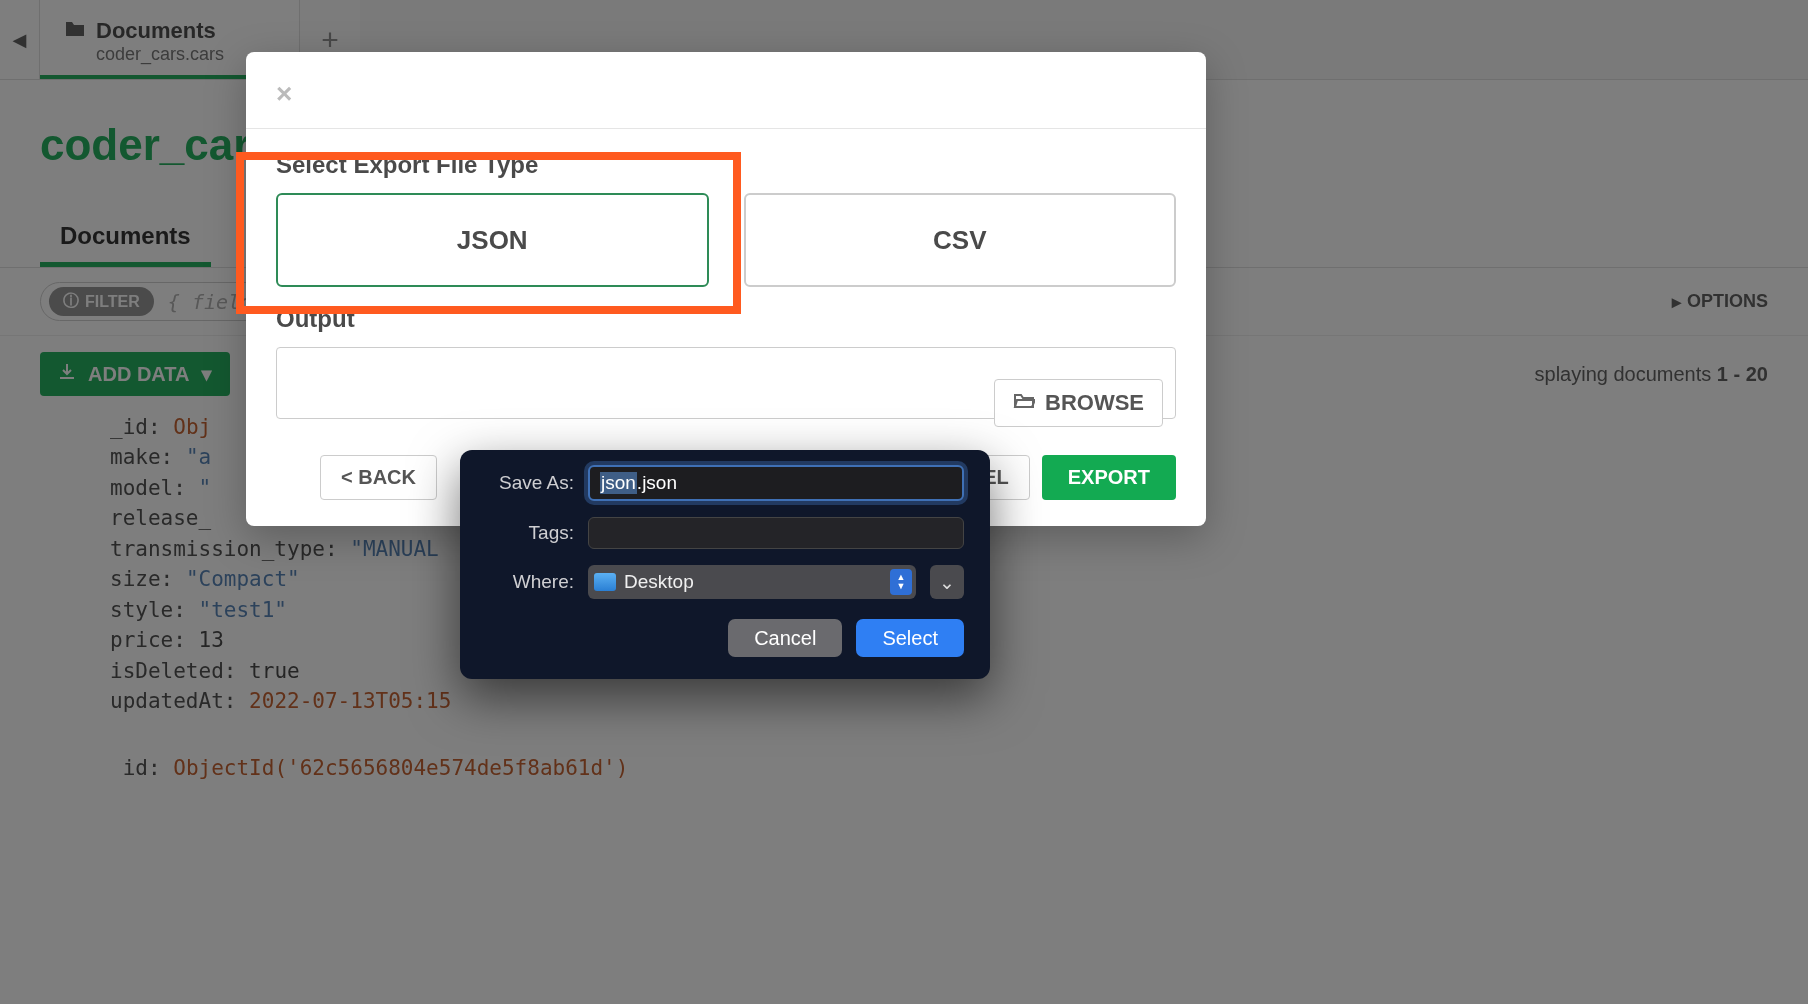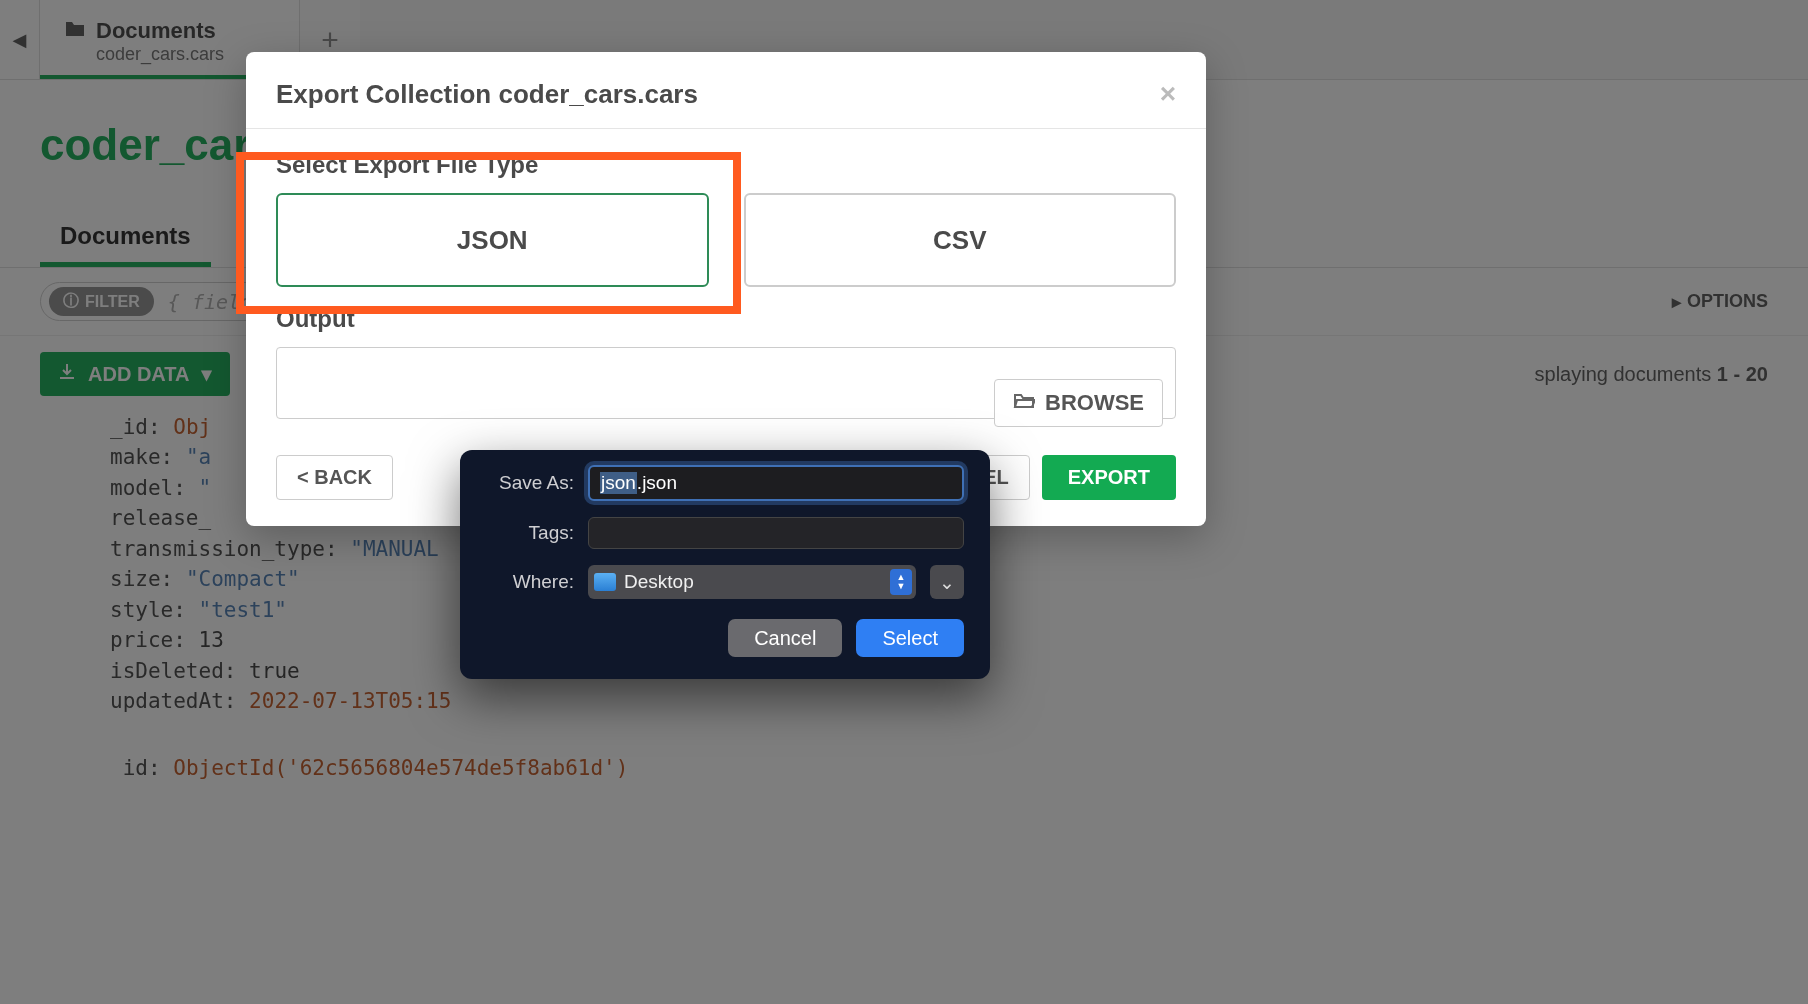--- a/index.html
+++ b/index.html
@@ -252,20 +252,21 @@
     color: #555;
     display: flex;
     align-items: center;
     gap: 10px;
     margin-top: 40px;
   }
   .export-footer {
     display: flex;
     padding: 36px 30px 0 30px;
     gap: 12px;
+    margin-left: 44px;
   }
   .footer-spacer { flex: 1; }
   .btn-plain {
     border: 1px solid #ccc;
     background: #fff;
     border-radius: 4px;
     padding: 10px 20px;
     font-size: 20px;
     font-weight: 700;
     color: #555;
@@ -451,21 +452,20 @@
 
   <div class="doc-card" style="margin-top:37px;">
     <div>&nbsp;<span class="key">id:</span> <span class="objid">ObjectId('62c5656804e574de5f8ab61d')</span></div>
   </div>
 </div>
 
 <div class="dim"></div>
 
 <div class="export-modal">
   <div class="export-header">
-    <h2>Export Collection coder_cars.cars</h2>
     <div class="export-close">×</div>
   </div>
   <div class="export-body">
     <div class="section-label">Select Export File Type</div>
     <div class="filetype-row">
       <div class="filetype-btn selected">
         <span>JSON</span>
       </div>
       <div class="filetype-btn">
         <span>CSV</span>

